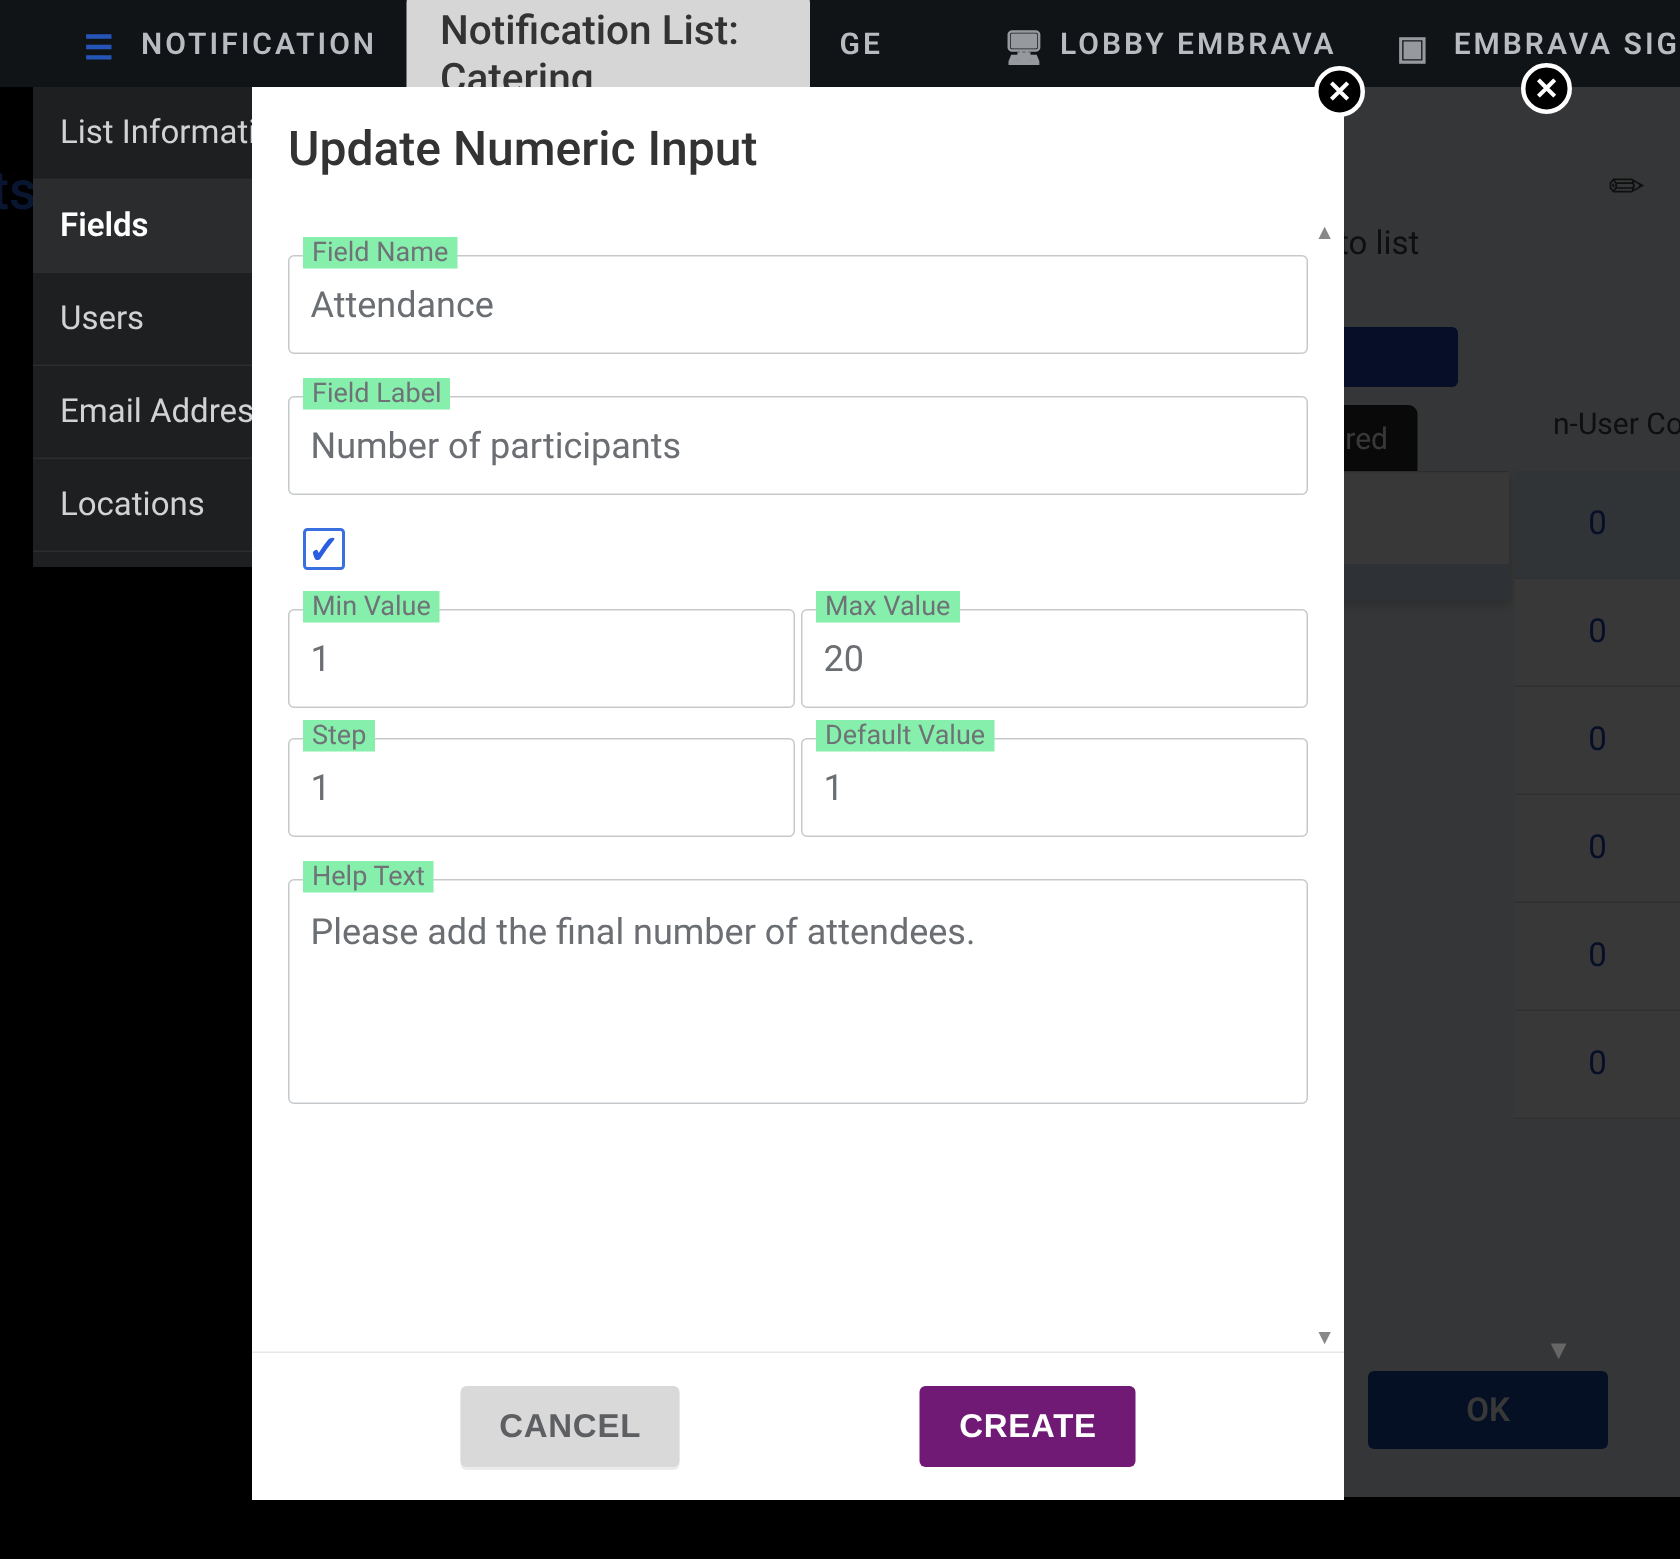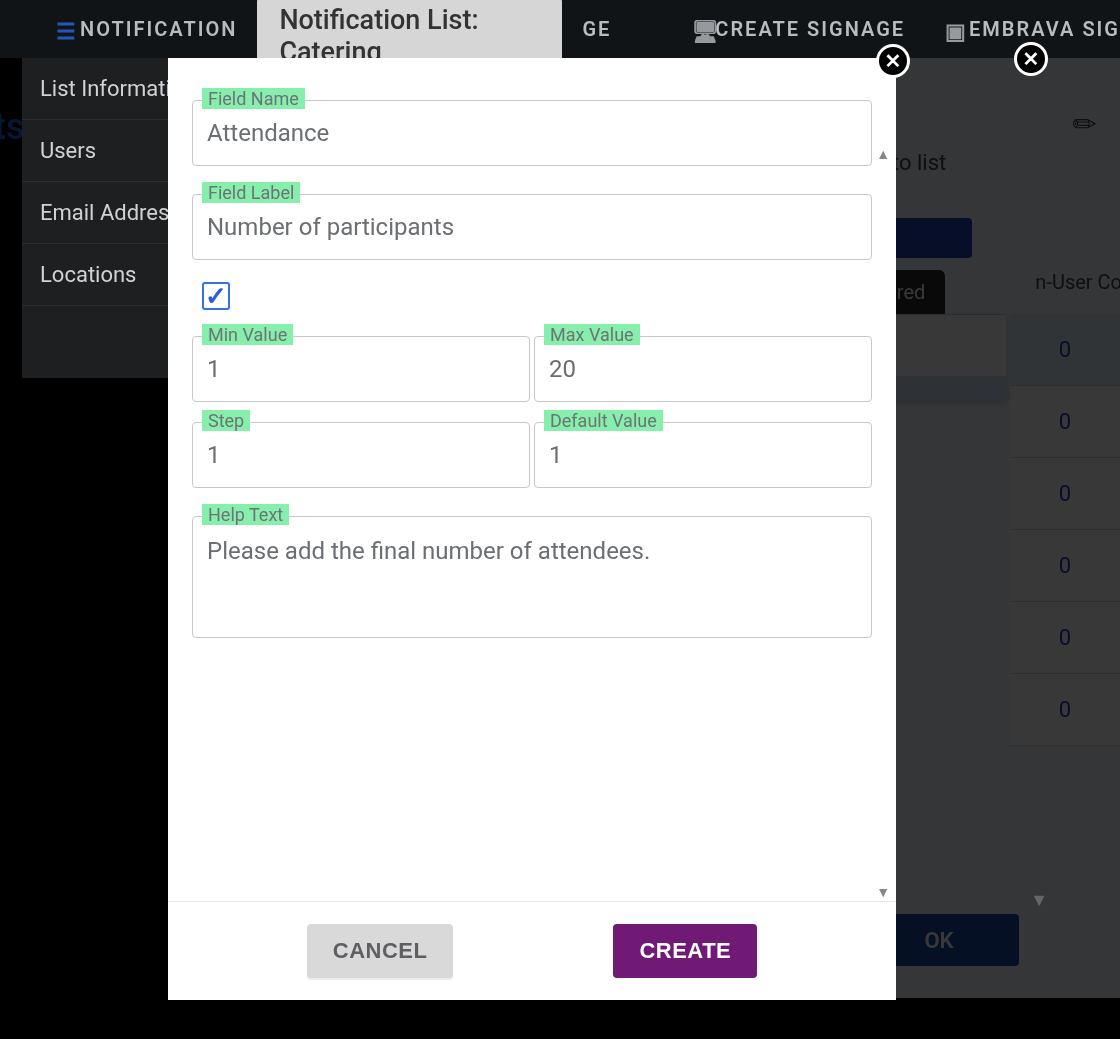--- a/index.html
+++ b/index.html
@@ -12,21 +12,21 @@
     background: #111416;
     display: flex;
     align-items: center;
     gap: 40px;
     padding-left: 56px;
     color: #b8bcc0;
     font-weight: 600;
     letter-spacing: 2px;
     font-size: 20px;
   }
-  .topnav .nav-item { display: flex; align-items: center; white-space: nowrap; }
+  .topnav .nav-item { display: flex; align-items: center; gap: 14px; white-space: nowrap; }
   .topnav .nav-icon { width: 24px; height: 20px; display:inline-block; opacity: 0.8; }
   .topnav .tab-chip {
     background: #d6d6d6;
     color: #333;
     padding: 10px 22px;
     border-radius: 8px 8px 0 0;
     font-weight: 500;
     letter-spacing: 0;
     font-size: 27px;
     margin-top: 14px;
@@ -108,21 +108,21 @@
   }
   .right-panel .row-lines {
     position: absolute; top: 256px; right: 0; width: 110px;
   }
   .right-panel .row-lines .cell {
     height: 72px; border-bottom: 1px solid #cfd7e0; display:flex; align-items:center;
     justify-content:center; color:#1e3fb5; font-size: 22px; background:#fff;
   }
   .right-panel .row-lines .cell.hi { background:#dcebf9; }
   .right-panel .ok-btn {
-    position: absolute; bottom: 32px; left: 607px; width: 160px; height: 52px;
+    position: absolute; bottom: 32px; left: 660px; width: 160px; height: 52px;
     background: #1b4aa8; color:#fff; font-size: 22px; font-weight:600;
     display:flex; align-items:center; justify-content:center; border-radius:4px;
   }
 
   
   .overlay {
     position: absolute;
     top: 58px; left:0; right:0; bottom:0;
     background: rgba(0,0,0,0.78);
     z-index: 3;
@@ -183,21 +183,21 @@
   .field-wrap input, .field-wrap textarea {
     width: 100%;
     border: 1px solid #c6c9cc;
     border-radius: 4px;
     font-size: 24px;
     color: #6b6e72;
     padding: 18px 14px;
     font-family: inherit;
     outline: none;
   }
-  .field-wrap textarea { height: 122px; resize: none; line-height: 1.35; }
+  .field-wrap textarea { height: 150px; resize: none; line-height: 1.35; }
   .two-col { display:flex; gap: 4px; }
   .two-col .field-wrap { flex:1; margin-top: 20px; margin-bottom: 0; }
 
   .checkbox-row {
     display:flex; align-items:center; gap: 18px; margin: 22px 0 6px 10px;
     color:#6f7276; font-size:22px;
   }
   .checkbox-row .cb {
     width: 28px; height: 28px; border: 2px solid #3a6fe0; border-radius:3px;
     display:flex; align-items:center; justify-content:center; color:#2a5de0; font-size:26px; font-weight:bold;
@@ -225,21 +225,21 @@
     <span>NOTIFICATION</span>
   </div>
   <div class="tab-chip">
     <span>Notification List: Catering</span>
   </div>
   <div class="nav-item">
     <span>GE</span>
   </div>
   <div class="nav-item" style="margin-left:40px">
     <span class="nav-icon icon-monitor"></span>
-    <span>CREATE SIGNAGE</span>
+    <span>LOBBY EMBRAVA</span>
   </div>
   <div class="nav-item">
     <span class="nav-icon icon-box"></span>
     <span>EMBRAVA SIG</span>
   </div>
 </div>
 
 <div class="right-panel">
   <span class="pencil">✎</span>
   <span class="to-list">to list</span>
@@ -269,40 +269,44 @@
   <span>✕</span>
 </div>
 <span class="scroll-caret">▼</span>
 
 <div class="page-title-fragment">ts</div>
 
 <div class="sidebar">
   <div class="side-item">
     <span>List Informati</span>
   </div>
+  <div class="side-item active">
+    <span>Fields</span>
+  </div>
   <div class="side-item">
     <span>Users</span>
   </div>
   <div class="side-item">
     <span>Email Address</span>
   </div>
   <div class="side-item">
     <span>Locations</span>
   </div>
 </div>
 
 <div class="overlay2"></div>
 
 <div class="modal">
   <div class="close-inner">
     <span>✕</span>
   </div>
   <span class="scroll-up">▲</span>
   <span class="scroll-down">▼</span>
 
+  <h1>Update Numeric Input</h1>
 
   <div class="body">
 
     <div class="field-wrap">
       <span class="fld-label">Field Name</span>
       <input type="text" value="Attendance" style="">
     </div>
 
     <div class="field-wrap">
       <span class="fld-label">Field Label</span>

